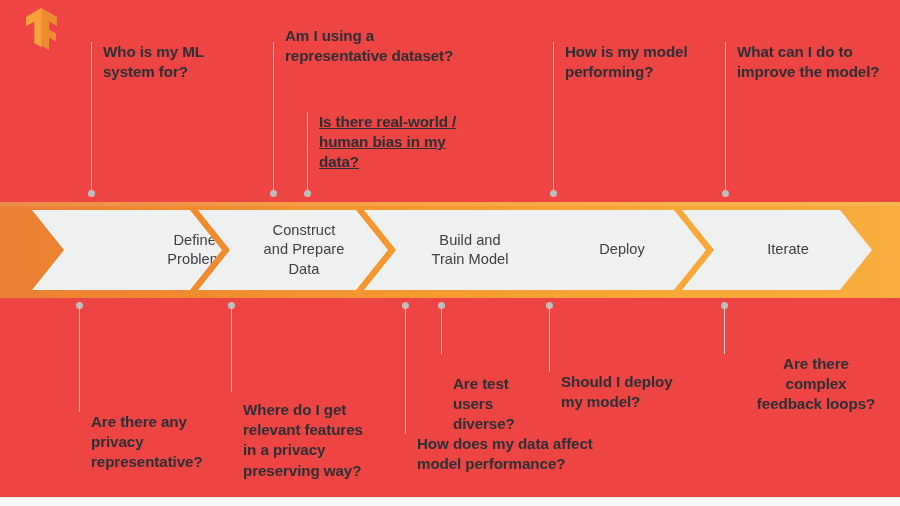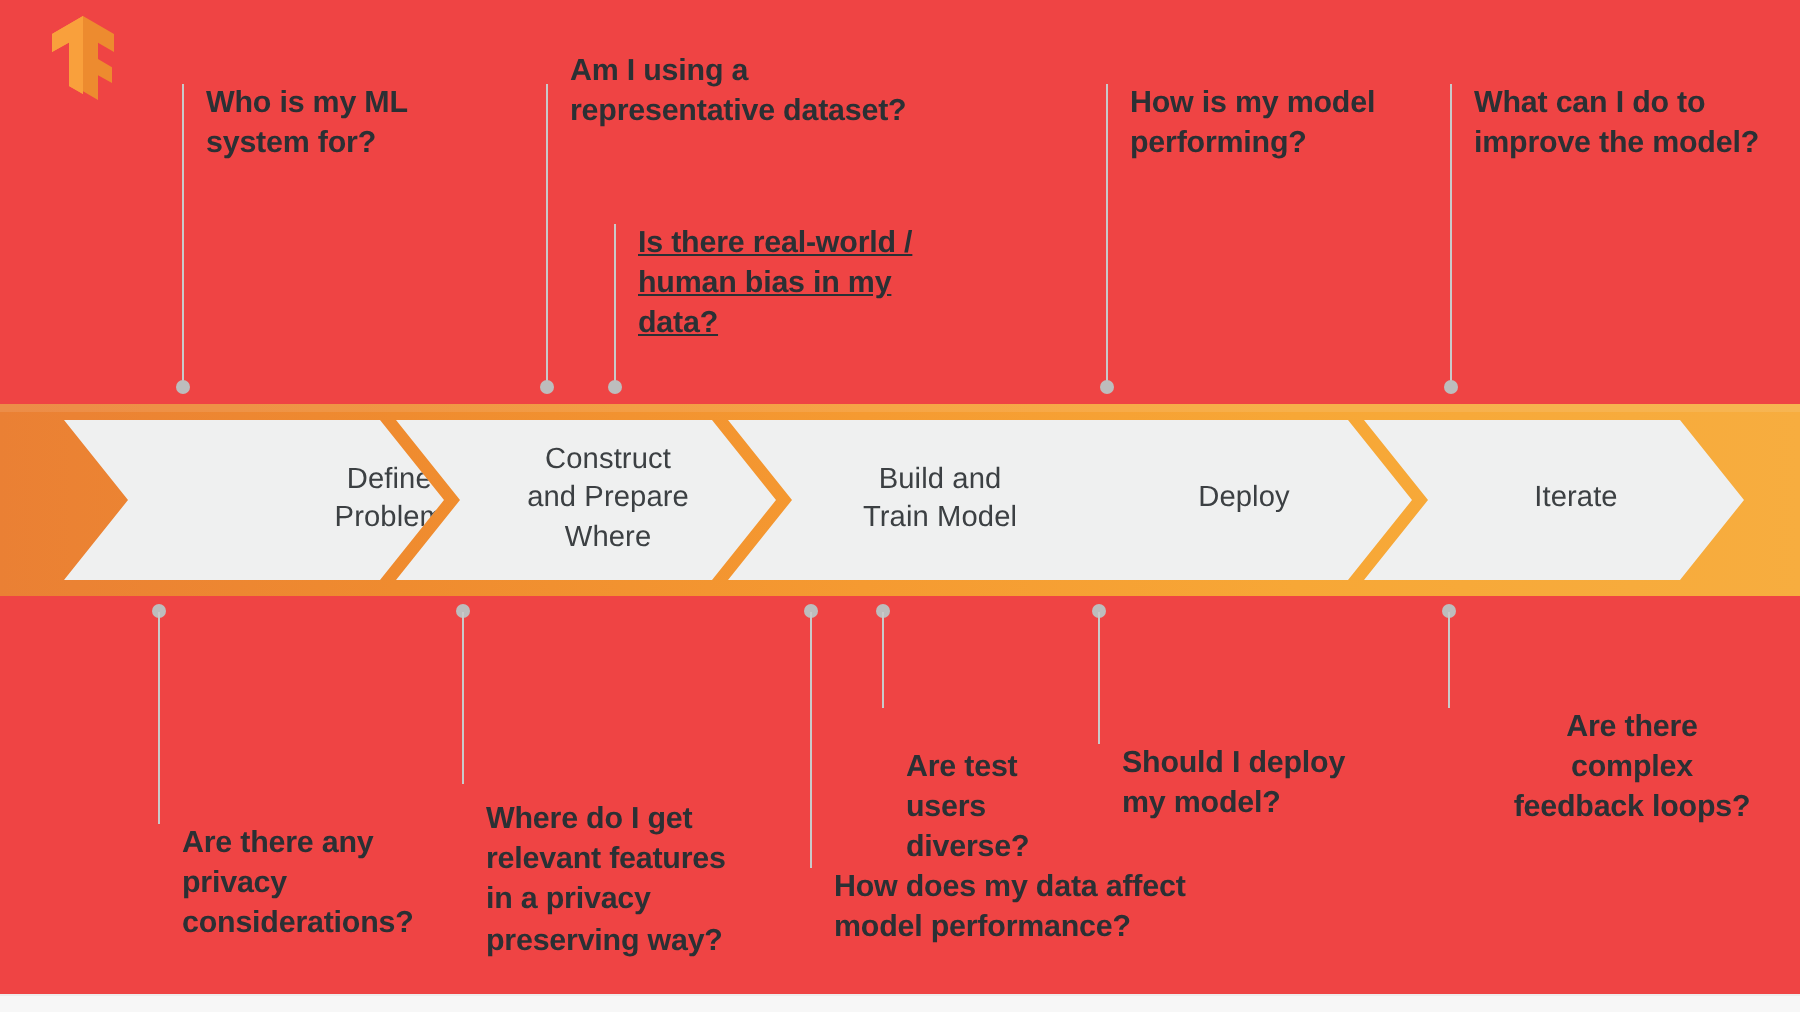--- a/index.html
+++ b/index.html
@@ -166,21 +166,21 @@
     <div class="chev" style="left:32px; width:190px;
                 clip-path: polygon(0 0, 158px 0, 190px 40px, 158px 80px, 0 80px, 32px 40px); justify-content: flex-end;">
       <span class="chev-label">Define
 Problem</span>
     </div>
 
     <div class="chev" style="left:198px; width:190px;
                 clip-path: polygon(0 0, 158px 0, 190px 40px, 158px 80px, 0 80px, 32px 40px);">
       <span class="chev-label">Construct
 and Prepare
-Where</span>
+Data</span>
     </div>
 
     <div class="chev" style="left:516px; width:190px;
                 clip-path: polygon(0 0, 158px 0, 190px 40px, 158px 80px, 0 80px, 32px 40px);">
       <span class="chev-label">Deploy</span>
     </div>
 
     <div class="chev" style="left:364px; width:190px;
                 clip-path: polygon(0 0, 158px 0, 190px 40px, 158px 80px, 0 80px, 32px 40px);">
       <span class="chev-label">Build and
@@ -207,21 +207,21 @@
   <div class="leader" style="left:441px; top:306px; height:48px;"></div>
 
   <div class="dot" style="left:549px; top:302px;"></div>
   <div class="leader" style="left:549px; top:306px; height:66px;"></div>
 
   <div class="dot" style="left:724px; top:302px;"></div>
   <div class="leader" style="left:724px; top:306px; height:48px;"></div>
 
   <div class="q-block" style="left:91px; top:412px; width:165px;">Are there any
 privacy
-considerations?</div>
+representative?</div>
 
   <div class="q-block" style="left:243px; top:400px; width:175px;">Where do I get
 relevant features
 in a privacy
 preserving way?</div>
 
   <div class="q-block" style="left:453px; top:374px; width:95px;">Are test
 users
 diverse?</div>
 

